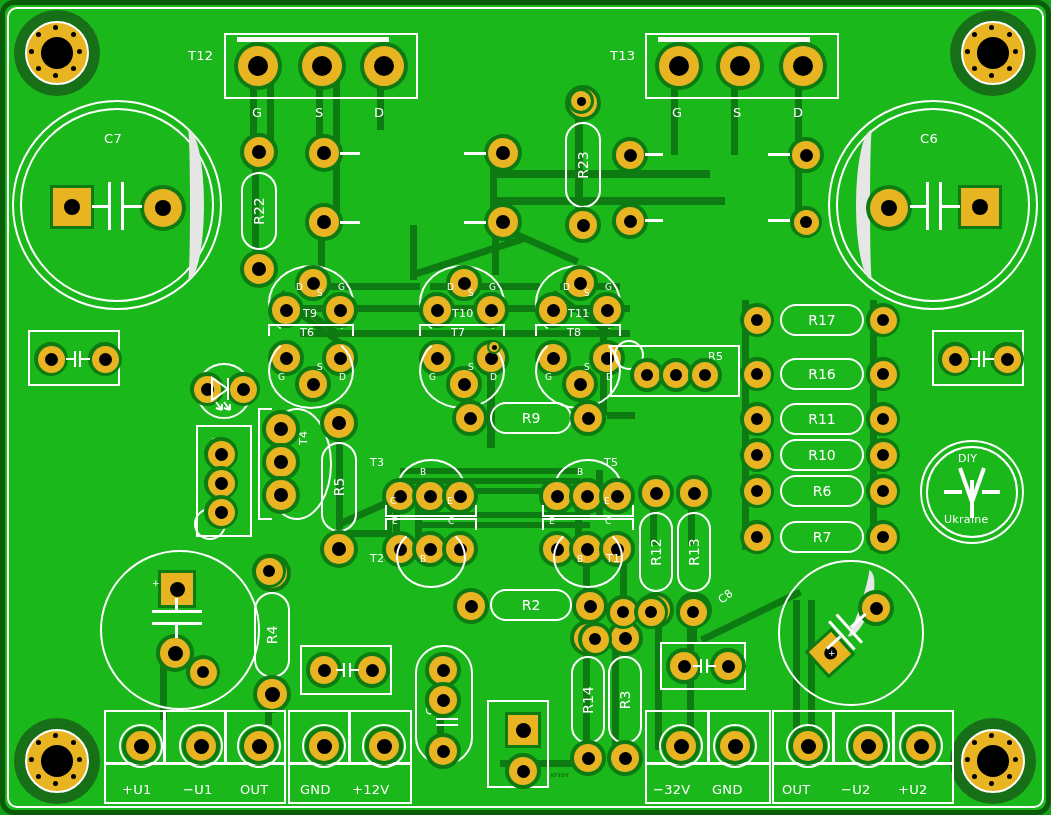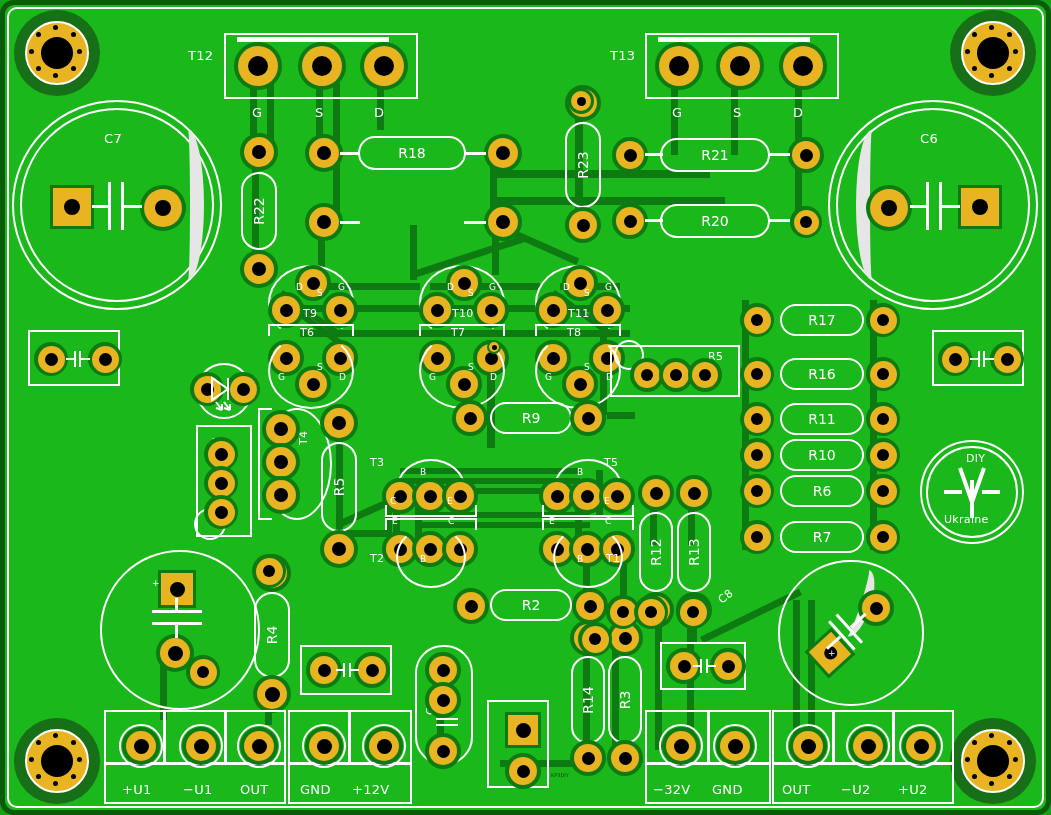--- a/index.html
+++ b/index.html
@@ -320,23 +320,20 @@
     <div class="ring" style="width:30px;height:30px;">
         <div class="hole" style="width:14px;height:14px;"></div>
       </div>
   </div>
 
   <div class="pad" style="left:305px;top:134px;width:38px;height:38px;">
     <div class="ring" style="width:30px;height:30px;">
         <div class="hole" style="width:14px;height:14px;"></div>
       </div>
   </div>
-  <div class="res" style="left:358px;top:136px;width:108px;height:34px;">
-    <span>R18</span>
-  </div>
   <div class="pad" style="left:484px;top:134px;width:38px;height:38px;">
     <div class="ring" style="width:30px;height:30px;">
         <div class="hole" style="width:14px;height:14px;"></div>
       </div>
   </div>
   <div class="silkline" style="left:340px;top:152px;width:20px;height:3px;"></div>
   <div class="silkline" style="left:464px;top:152px;width:22px;height:3px;"></div>
 
   <div class="pad" style="left:305px;top:203px;width:38px;height:38px;">
     <div class="ring" style="width:30px;height:30px;">
@@ -363,38 +360,32 @@
     <div class="ring" style="width:28px;height:28px;">
         <div class="hole" style="width:13px;height:13px;"></div>
       </div>
   </div>
 
   <div class="pad" style="left:612px;top:137px;width:36px;height:36px;">
     <div class="ring" style="width:28px;height:28px;">
         <div class="hole" style="width:13px;height:13px;"></div>
       </div>
   </div>
-  <div class="res" style="left:660px;top:138px;width:110px;height:34px;">
-    <span>R21</span>
-  </div>
   <div class="pad" style="left:788px;top:137px;width:36px;height:36px;">
     <div class="ring" style="width:28px;height:28px;">
         <div class="hole" style="width:13px;height:13px;"></div>
       </div>
   </div>
   <div class="silkline" style="left:645px;top:153px;width:18px;height:3px;"></div>
   <div class="silkline" style="left:768px;top:153px;width:22px;height:3px;"></div>
 
   <div class="pad" style="left:612px;top:203px;width:36px;height:36px;">
     <div class="ring" style="width:28px;height:28px;">
         <div class="hole" style="width:13px;height:13px;"></div>
       </div>
-  </div>
-  <div class="res" style="left:660px;top:204px;width:110px;height:34px;">
-    <span>R20</span>
   </div>
   <div class="pad" style="left:790px;top:206px;width:32px;height:32px;">
     <div class="ring" style="width:25px;height:25px;">
         <div class="hole" style="width:12px;height:12px;"></div>
       </div>
   </div>
   <div class="silkline" style="left:645px;top:219px;width:18px;height:3px;"></div>
   <div class="silkline" style="left:768px;top:219px;width:22px;height:3px;"></div>
 
   <div class="to92" style="left:268px;top:265px;width:86px;height:56px;">
@@ -659,21 +650,21 @@
     </div>
     <div class="pad" style="left:866px;top:520px;width:34px;height:34px;">
       <div class="ring" style="width:27px;height:27px;">
           <div class="hole" style="width:12px;height:12px;"></div>
         </div>
     </div>
   </div>
 
   <div class="logo" style="left:920px;top:440px;width:104px;height:104px;"></div>
   <div class="logo2" style="left:926px;top:446px;width:92px;height:92px;"></div>
-  <div class="lbl sm" style="left:958px;top:452px;margin-left:8px;">DIY</div>
+  <div class="lbl sm" style="left:958px;top:452px;">DIY</div>
   <div class="lbl sm" style="left:944px;top:513px;">Ukraine</div>
   <svg style="position:absolute;left:940px;top:462px;" width="64" height="62" viewBox="0 0 64 62">
     <g stroke="#ffffff" stroke-width="4" fill="none">
       <path d="M20 6 L32 40 L44 6"></path>
       <path d="M32 18 L32 56"></path>
       <path d="M4 30 L22 30"></path>
       <path d="M42 30 L60 30"></path>
     </g>
   </svg>
 

